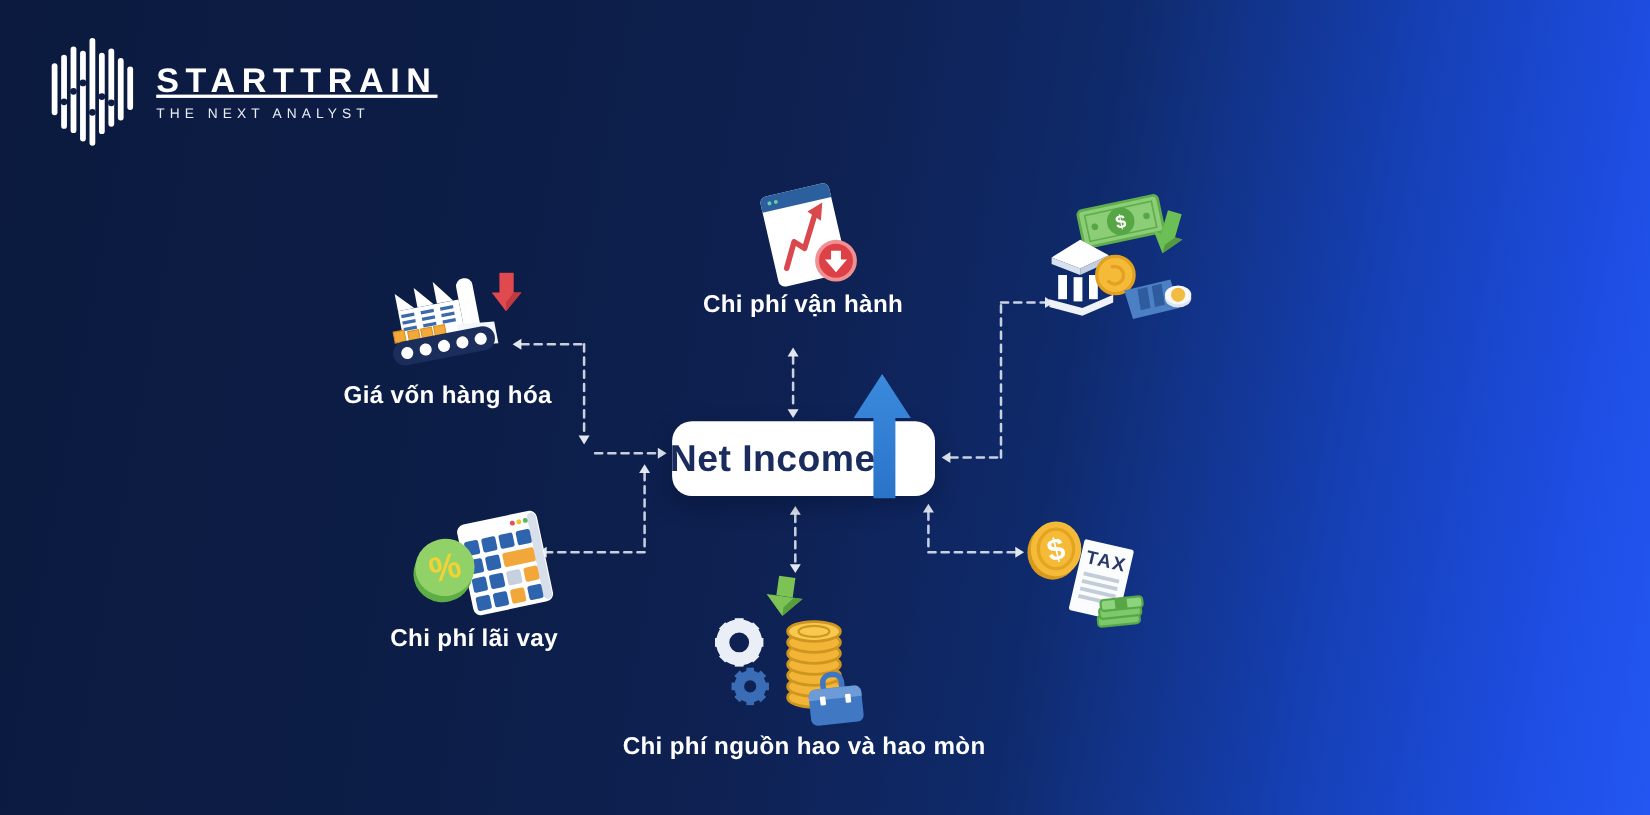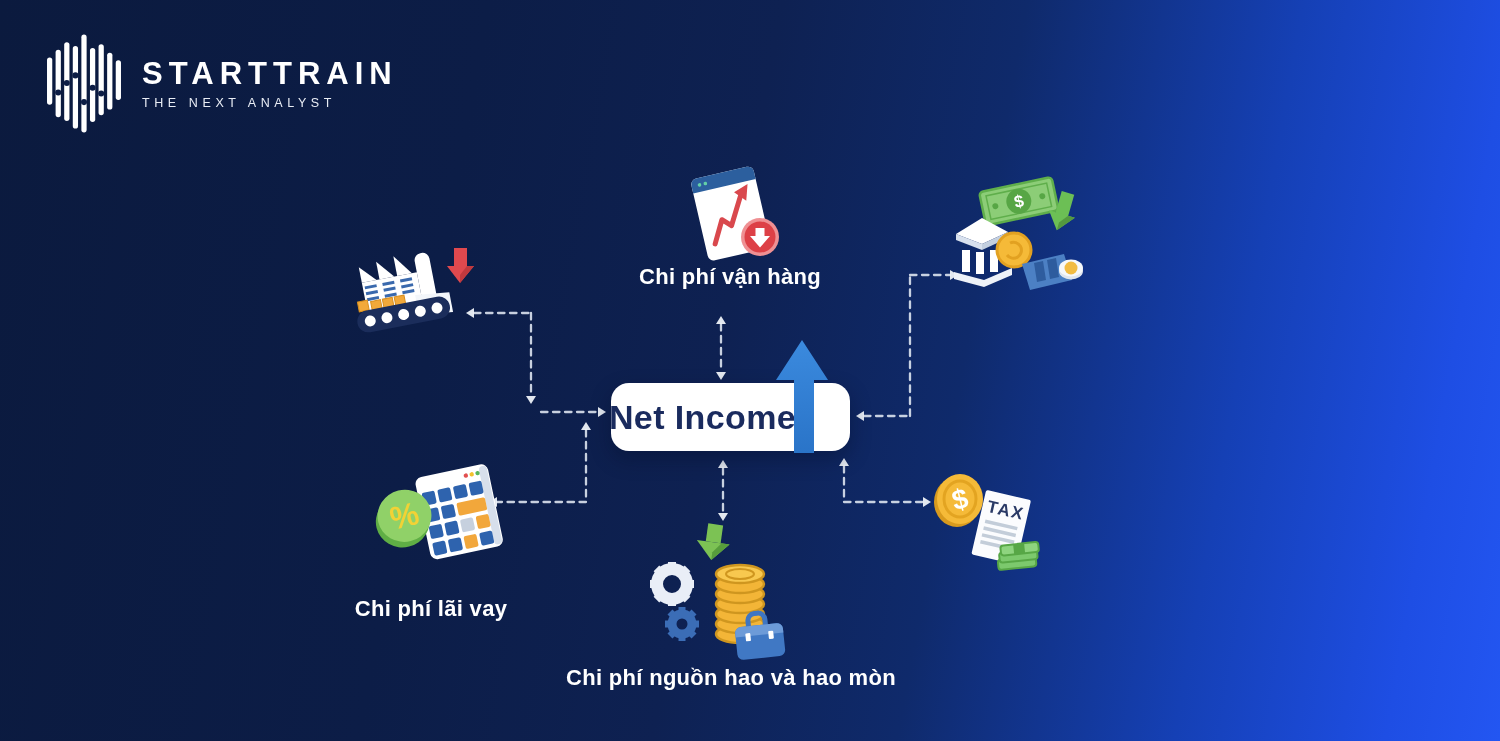--- a/index.html
+++ b/index.html
@@ -4,21 +4,21 @@
 <style>
   html,body{margin:0;padding:0;}
   body{font-family:"Liberation Sans", sans-serif;}
   .canvas{
     position:relative;width:1500px;height:741px;overflow:hidden;
     background:linear-gradient(100deg,#0b1a3e 0%,#0c1d47 30%,#0e2152 48%,#0f2a6b 63%,#1540b5 80%,#1e4ee4 93%,#2356f2 100%);
   }
   
   .logo{position:absolute;left:42px;top:33px;display:flex;align-items:center;gap:16px;}
   .logo-text .brand{
-    color:#ffffff;font-size:31px;font-weight:800;letter-spacing:6px;line-height:1;
+    color:#ffffff;font-size:31px;font-weight:800;letter-spacing:6px;line-height:1;text-decoration:underline;
   }
   .logo-text .tagline{
     color:#e9edf5;font-size:12.5px;font-weight:400;letter-spacing:4.6px;margin-top:7px;
   }
   
   .net-income-box{
     position:absolute;left:611px;top:383px;width:239px;height:68px;
     background:#ffffff;border-radius:18px;z-index:2;
     box-shadow:0 8px 20px rgba(4,12,38,.35);
     display:flex;align-items:center;justify-content:center;
@@ -128,21 +128,21 @@
       <path d="M26 16 h52 a6 6 0 0 1 6 6 v8 h-64 v-8 a6 6 0 0 1 6-6 z" fill="#2c5f9e"></path>
       <circle cx="28" cy="23" r="1.8" fill="#63d0a8"></circle>
       <circle cx="34" cy="23" r="1.8" fill="#63d0a8"></circle>
       <polyline points="30,84 42,62 50,70 66,42" stroke="#d9484d" stroke-width="5" fill="none" stroke-linecap="round" stroke-linejoin="round"></polyline>
       <polygon points="60,38 75,33 70,49" fill="#d9484d"></polygon>
     </g>
     <circle cx="82" cy="82" r="19" fill="#ef9093"></circle>
     <circle cx="82" cy="82" r="15.5" fill="#dd4046"></circle>
     <polygon points="77.5,73 86.5,73 86.5,81 92,81 82,92.5 72,81 77.5,81" fill="#ffffff"></polygon>
   </svg>
-  <div class="node-label" style="left:730px;top:264px;">Chi phí vận hàng</div>
+  <div class="node-label" style="left:730px;top:264px;">Chi phí vận hành</div>
 
   <svg class="node-icon" style="left:950px;top:172px;" width="140" height="135" viewBox="0 0 140 135">
     <g transform="rotate(-12 70 30)">
       <rect x="32" y="12" width="74" height="34" rx="4" fill="#8ccd77" stroke="#5fae4b" stroke-width="2.5"></rect>
       <rect x="38" y="17" width="62" height="24" fill="none" stroke="#5fae4b" stroke-width="1.5"></rect>
       <circle cx="69" cy="29" r="12.5" fill="#57a645"></circle>
       <text x="69" y="35" font-size="17" font-weight="bold" fill="#ffffff" text-anchor="middle">$</text>
       <circle cx="45" cy="29" r="3" fill="#57a645"></circle>
       <circle cx="93" cy="29" r="3" fill="#57a645"></circle>
     </g>
@@ -199,20 +199,21 @@
           <circle cx="34" cy="73" r="5.5"></circle>
         <circle cx="51" cy="73" r="5.5"></circle>
           <circle cx="68" cy="73" r="5.5"></circle>
           <circle cx="85" cy="73" r="5.5"></circle>
       </g>
     </g>
     <rect x="104" y="8" width="13" height="20" fill="#e0494e"></rect>
     <polygon points="97,26 124,26 110,43" fill="#e0494e"></polygon>
     <polygon points="110,43 124,26 117,26 110,35" fill="#c0393e"></polygon>
   </svg>
+  <div class="node-label" style="left:407px;top:346px;">Giá vốn hàng hóa</div>
 
   <svg class="node-icon" style="left:368px;top:456px;" width="142" height="112" viewBox="0 0 142 112">
     <g transform="rotate(-12 90 55)">
       <rect x="54" y="14" width="74" height="84" rx="7" fill="#ffffff"></rect>
       <rect x="119" y="16" width="8" height="80" rx="4" fill="#d7dfeb"></rect>
       <circle cx="105" cy="22" r="2.2" fill="#e25050"></circle>
       <circle cx="111" cy="22" r="2.2" fill="#f2c12e"></circle>
       <circle cx="117" cy="22" r="2.2" fill="#58b65c"></circle>
       <g>
         <rect x="58" y="30" width="13" height="13" rx="2" fill="#2e63ae"></rect>
@@ -231,21 +232,21 @@
         <rect x="90" y="81" width="13" height="13" rx="2" fill="#f2a73b"></rect>
         <rect x="106" y="81" width="13" height="13" rx="2" fill="#2e63ae"></rect>
       </g>
     </g>
     <g transform="rotate(-14 36 62)">
       <ellipse cx="34" cy="65" rx="27" ry="26" fill="#5fae45"></ellipse>
       <ellipse cx="37" cy="60" rx="27" ry="26" fill="#90d168"></ellipse>
       <text x="37" y="71" text-anchor="middle" font-size="32" font-weight="bold" fill="#f2d235">%</text>
     </g>
   </svg>
-  <div class="node-label" style="left:431px;top:596px;">Chi phí lãi vay</div>
+  <div class="node-label" style="left:431px;top:567px;">Chi phí lãi vay</div>
 
   <svg class="node-icon" style="left:642px;top:522px;" width="152" height="142" viewBox="0 0 152 142">
     <g transform="rotate(8 70 18)">
       <rect x="64" y="2" width="15" height="18" fill="#7cc254"></rect>
       <polygon points="55,20 88,20 72,38" fill="#7cc254"></polygon>
       <polygon points="72,38 88,20 80,20 72,30" fill="#579d3c"></polygon>
     </g>
     <g>
       <g fill="#e9eef7">
         <rect x="26" y="40" width="8" height="9" transform="rotate(0 30 62)"></rect>

